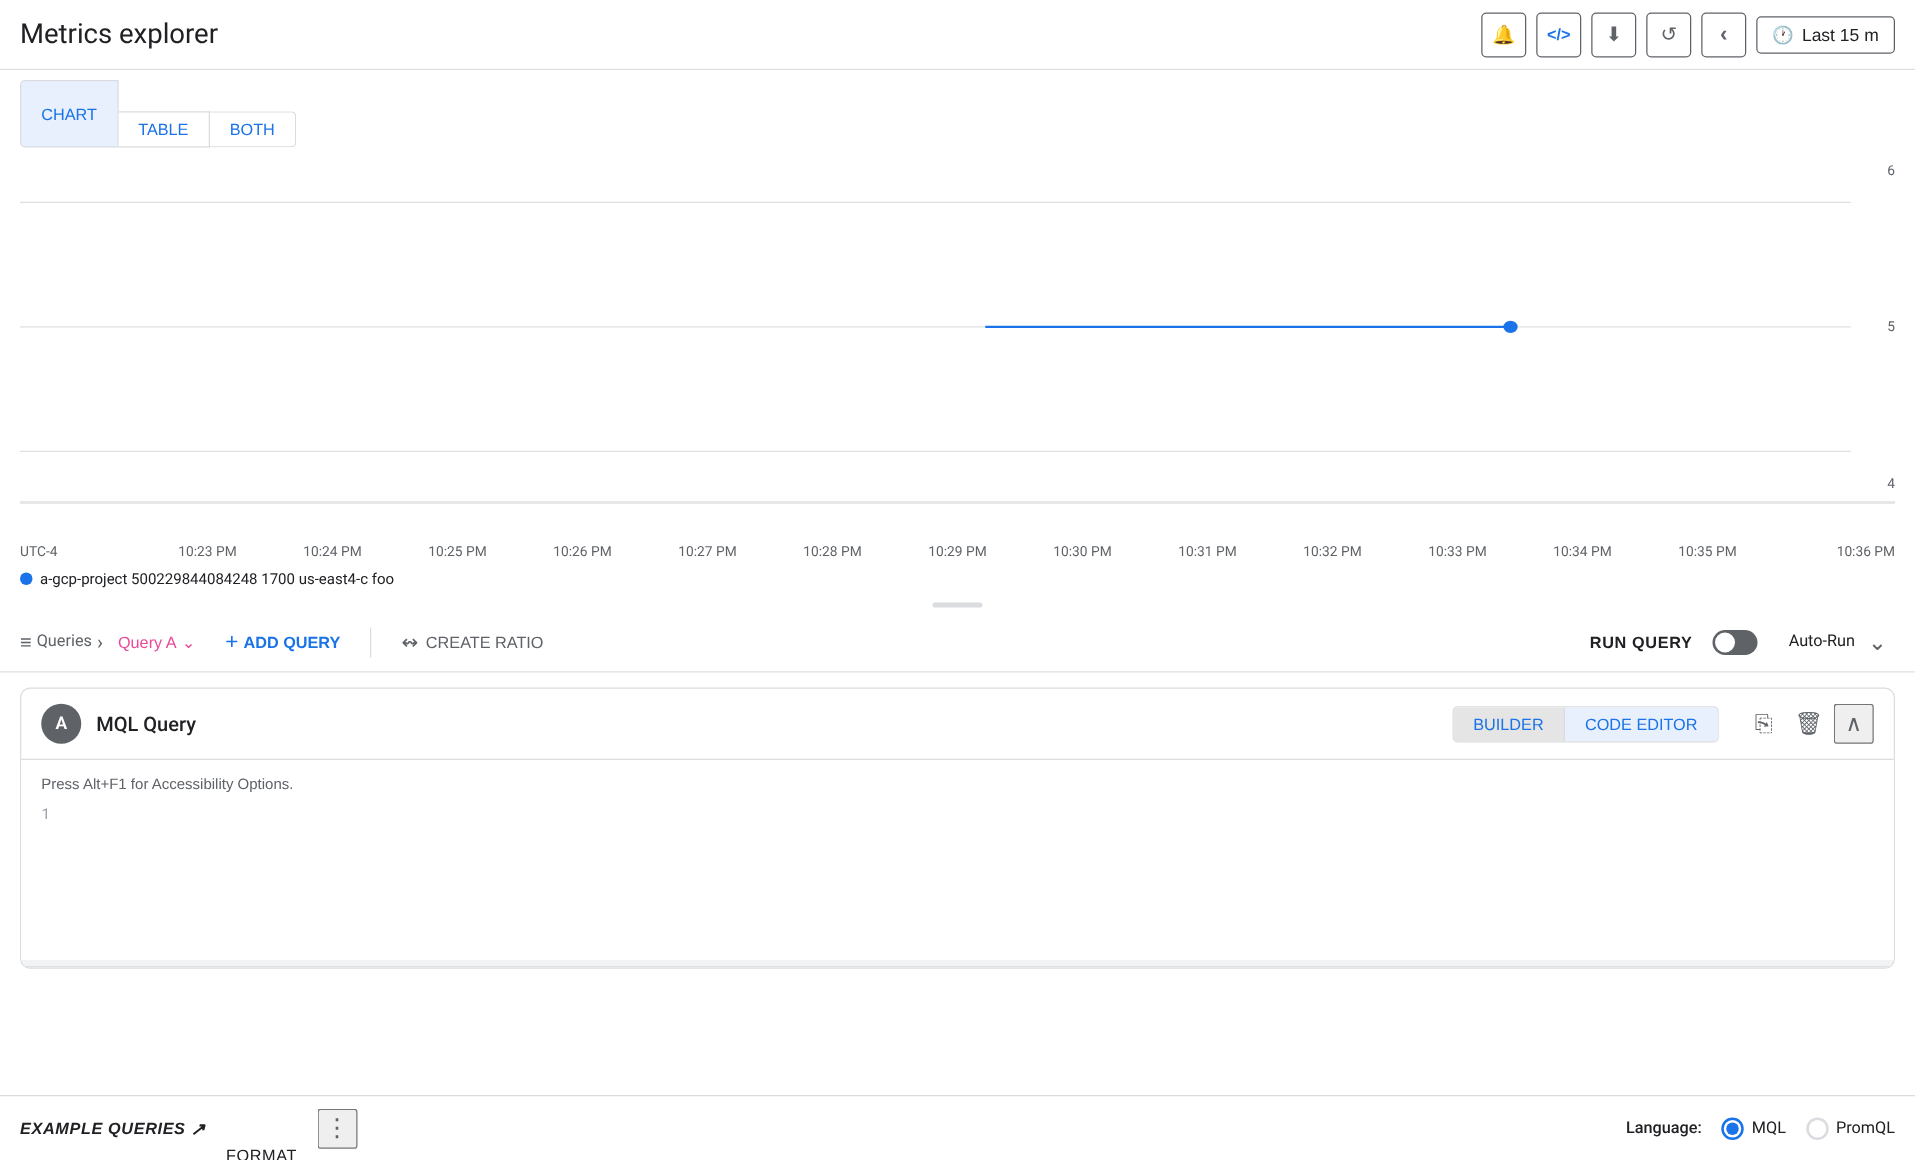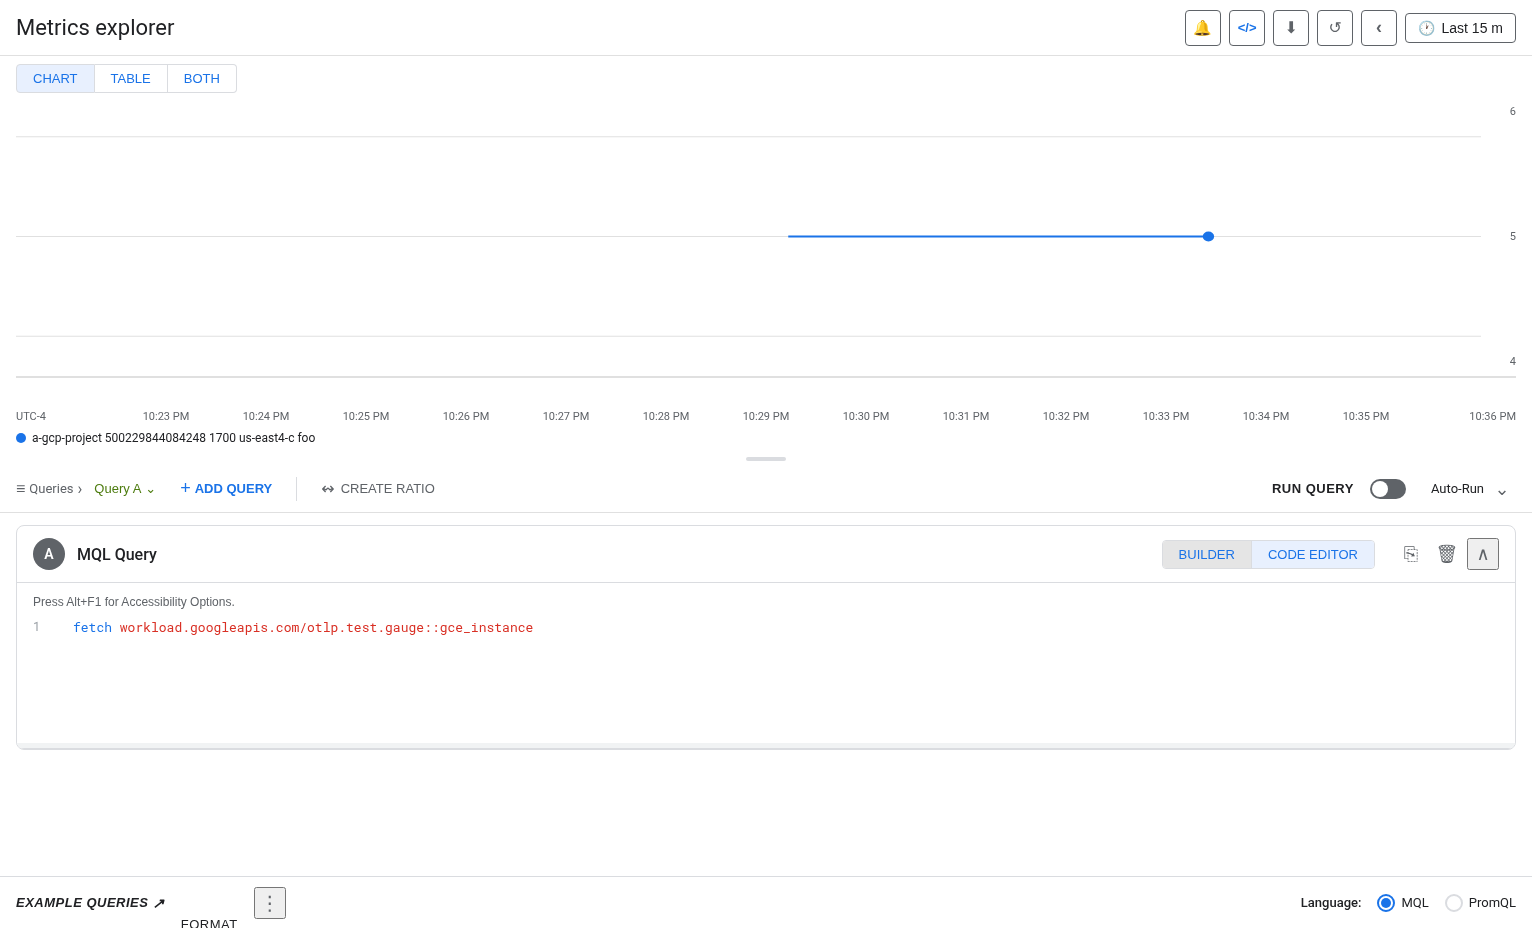--- a/index.html
+++ b/index.html
@@ -78,21 +78,21 @@
       border: 1px solid #dadce0;
       background: #fff;
       color: #1a73e8;
     }
     .chart-tab:first-child { border-radius: 4px 0 0 4px; }
     .chart-tab:last-child { border-radius: 0 4px 4px 0; }
     .chart-tab.active {
       background: #e8f0fe;
       color: #1a73e8;
     }
-    .chart-tab:not(:first-child) { border-left: none; }
+    .chart-tab:not(:first-child) { border-left: none; margin-top: 25px; }
 
     .chart-container {
       position: relative;
       height: 280px;
       width: 100%;
       border-bottom: 1px solid #e0e0e0;
     }
     .chart-y-labels {
       position: absolute;
       right: 0;
@@ -175,21 +175,21 @@
     .breadcrumb-chevron { color: #5f6368; font-size: 16px; }
     .query-a-btn {
       display: flex;
       gap: 4px;
       padding: 4px 8px;
       font-size: 13px;
       font-weight: 500;
       cursor: pointer;
       border: none;
       background: none;
-      color: #4d7c0f;
+      color: #ec4899;
     }
     .add-query-btn {
       display: flex;
       align-items: center;
       gap: 4px;
       padding: 6px 12px;
       font-size: 13px;
       font-weight: 600;
       color: #1a73e8;
       cursor: pointer;
@@ -596,23 +596,20 @@
       <button class="collapse-btn" title="Collapse">
         <span>∧</span>
       </button>
     </div>
   </div>
 
   <div class="code-editor">
     <div class="code-hint">Press Alt+F1 for Accessibility Options.</div>
     <div class="code-line">
       <span class="line-number">1</span>
-      <span class="code-content">
-        <span class="code-keyword">fetch</span><span class="code-url"> workload.googleapis.com/otlp.test.gauge::gce_instance</span>
-      </span>
     </div>
   </div>
 
   <div class="scrollbar-area"></div>
 </div>
 
 <div class="bottom-bar">
   <button class="example-queries-btn">
     <span>EXAMPLE QUERIES</span>
     <span style="font-size:14px;">↗</span>

